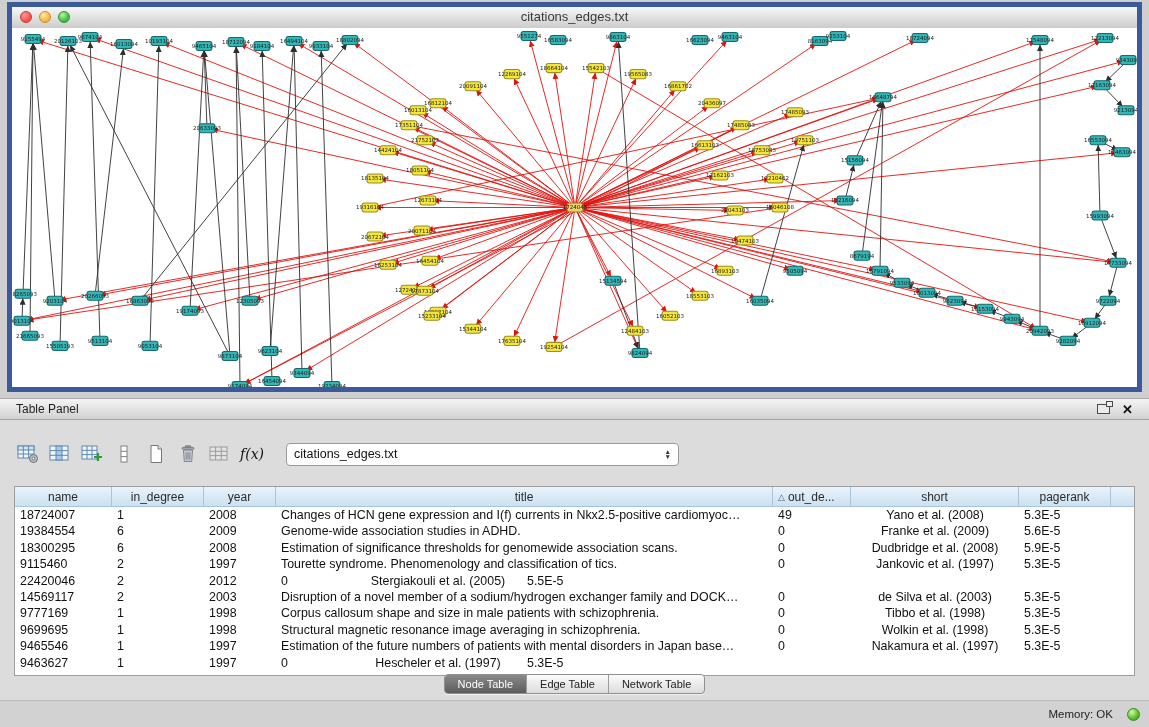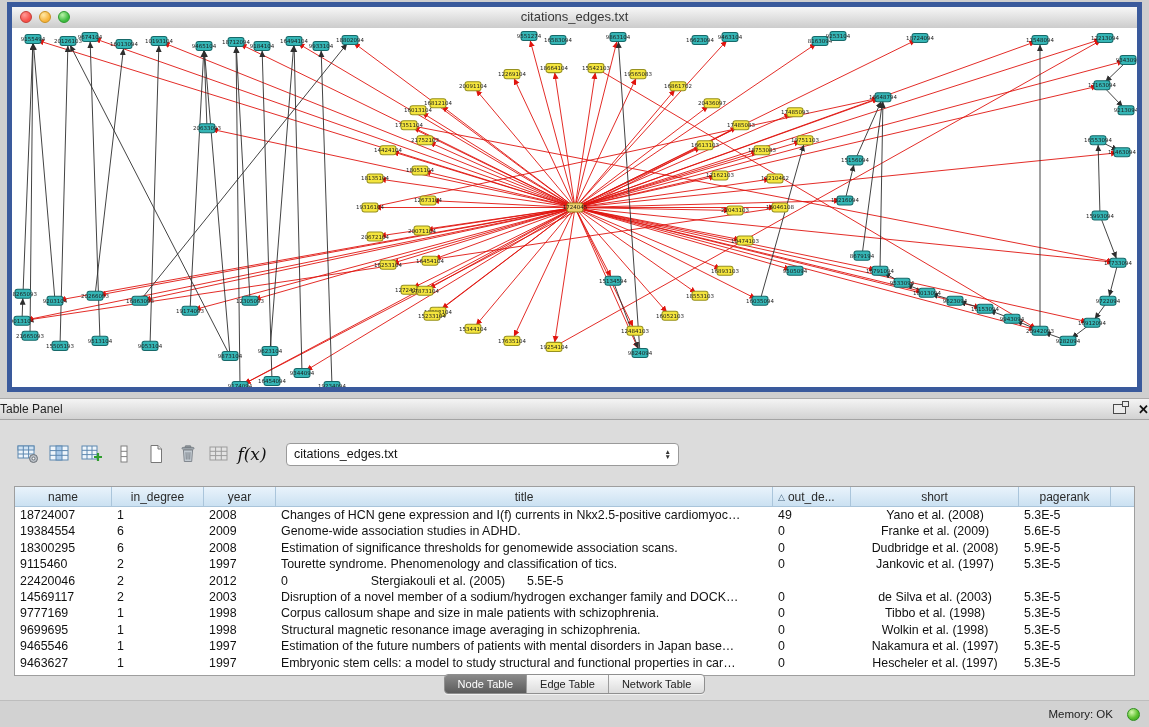--- a/index.html
+++ b/index.html
@@ -18,30 +18,30 @@
   .canvas{position:absolute;left:0;top:21px;right:0;bottom:0;background:#ffffff;overflow:hidden;}
   #net{width:100%;height:100%;display:block;}
   .edge-red{stroke:#e0140e;stroke-width:0.9;}
   .edge-black{stroke:#2e2e2e;stroke-width:0.9;}
   .node-teal{fill:#35b6b6;stroke:#176969;stroke-width:1;}
   .node-yellow{fill:#f4e53e;stroke:#97911f;stroke-width:1;}
   .node-hub{fill:#ecd06b;stroke:#9a7c1f;stroke-width:1;}
   .nlabel{font-size:5.5px;fill:#1c1c1c;text-anchor:middle;font-family:"DejaVu Sans",sans-serif;}
 
   
-  .panel-header{position:absolute;left:0;top:398px;width:1149px;height:22px;background:linear-gradient(#f4f4f4,#d2d2d2);border-top:1px solid #ababab;border-bottom:1px solid #a4a4a4;box-sizing:border-box;font-size:12px;color:#1f1f1f;display:flex;align-items:center;padding:0 0;}
+  .panel-header{position:absolute;left:0;top:398px;width:1149px;height:22px;background:linear-gradient(#f4f4f4,#d2d2d2);border-top:1px solid #ababab;border-bottom:1px solid #a4a4a4;box-sizing:border-box;font-size:12px;color:#1f1f1f;display:flex;align-items:center;padding:0 16px;}
   .ph-icons{margin-left:auto;display:flex;align-items:center;gap:12px;}
   .float-ic{width:11px;height:8px;border:1px solid #4a4a4a;position:relative;display:inline-block;background:#ececec;}
   .float-ic::after{content:'';position:absolute;right:-4px;top:-4px;width:5px;height:4px;border:1px solid #4a4a4a;background:#ececec;}
   .close-ic{font-size:13px;font-weight:bold;color:#111;line-height:1;cursor:default;}
 
   .panel-body{position:absolute;left:0;top:420px;width:1149px;height:280px;background:#dcdcdc;}
   .toolbar{position:absolute;left:14px;top:20px;height:28px;display:flex;align-items:center;gap:4px;}
   .tbtn{width:28px;height:26px;background:transparent;border:none;display:flex;align-items:center;justify-content:center;padding:0;}
-  .fxlab{font-family:"DejaVu Serif",serif;font-style:italic;font-size:17px;color:#111;}
+  .fxlab{font-family:"DejaVu Serif",serif;font-style:italic;font-size:14px;color:#111;}
   .combo{margin-left:16px;width:393px;height:23px;background:#fff;border:1px solid #9a9a9a;border-radius:4px;display:flex;align-items:center;padding:0 7px;font-size:12.5px;color:#111;box-sizing:border-box;}
   .combo-arrows{margin-left:auto;display:flex;flex-direction:column;align-items:center;color:#333;}
   .combo-arrows i{font-style:normal;font-size:6.5px;line-height:5px;}
 
   .table{position:absolute;left:14px;top:66px;width:1121px;height:190px;background:#fff;border:1px solid #9e9e9e;box-sizing:border-box;overflow:hidden;}
   .thead{display:flex;height:19px;background:linear-gradient(#e9f3fb,#cbe1f2);border-bottom:1px solid #a9c4da;font-size:12px;color:#2a2a2a;}
   .th{border-right:1px solid #aac5db;display:flex;align-items:center;justify-content:center;box-sizing:border-box;overflow:hidden;white-space:nowrap;}
   .th.left{justify-content:flex-start;padding-left:5px;}
   .sort-tri{color:#44637e;font-size:9px;margin-right:3px;}
   .c0{width:97px;}.c1{width:92px;}.c2{width:72px;}.c3{width:497px;justify-content:center;}.c4{width:78px;}.c5{width:168px;}.c6{width:92px;}
@@ -815,21 +815,20 @@
             <div class="cell c2">1997</div>
             <div class="cell c3">Estimation of the future numbers of patients with mental disorders in Japan base…</div>
             <div class="cell c4">0</div>
             <div class="cell c5">Nakamura et al. (1997)</div>
             <div class="cell c6">5.3E-5</div>
           </div>
           <div class="trow">
             <div class="cell c0">9463627</div>
             <div class="cell c1">1</div>
             <div class="cell c2">1997</div>
-            <div class="cell c3">Embryonic stem cells: a model to study structural and functional properties in car…</div>
             <div class="cell c4">0</div>
             <div class="cell c5">Hescheler et al. (1997)</div>
             <div class="cell c6">5.3E-5</div>
           </div>
         </div>
     </div>
 
     <div class="tabs">
       <div class="tabgroup">
         <button class="tab active">Node Table</button>

